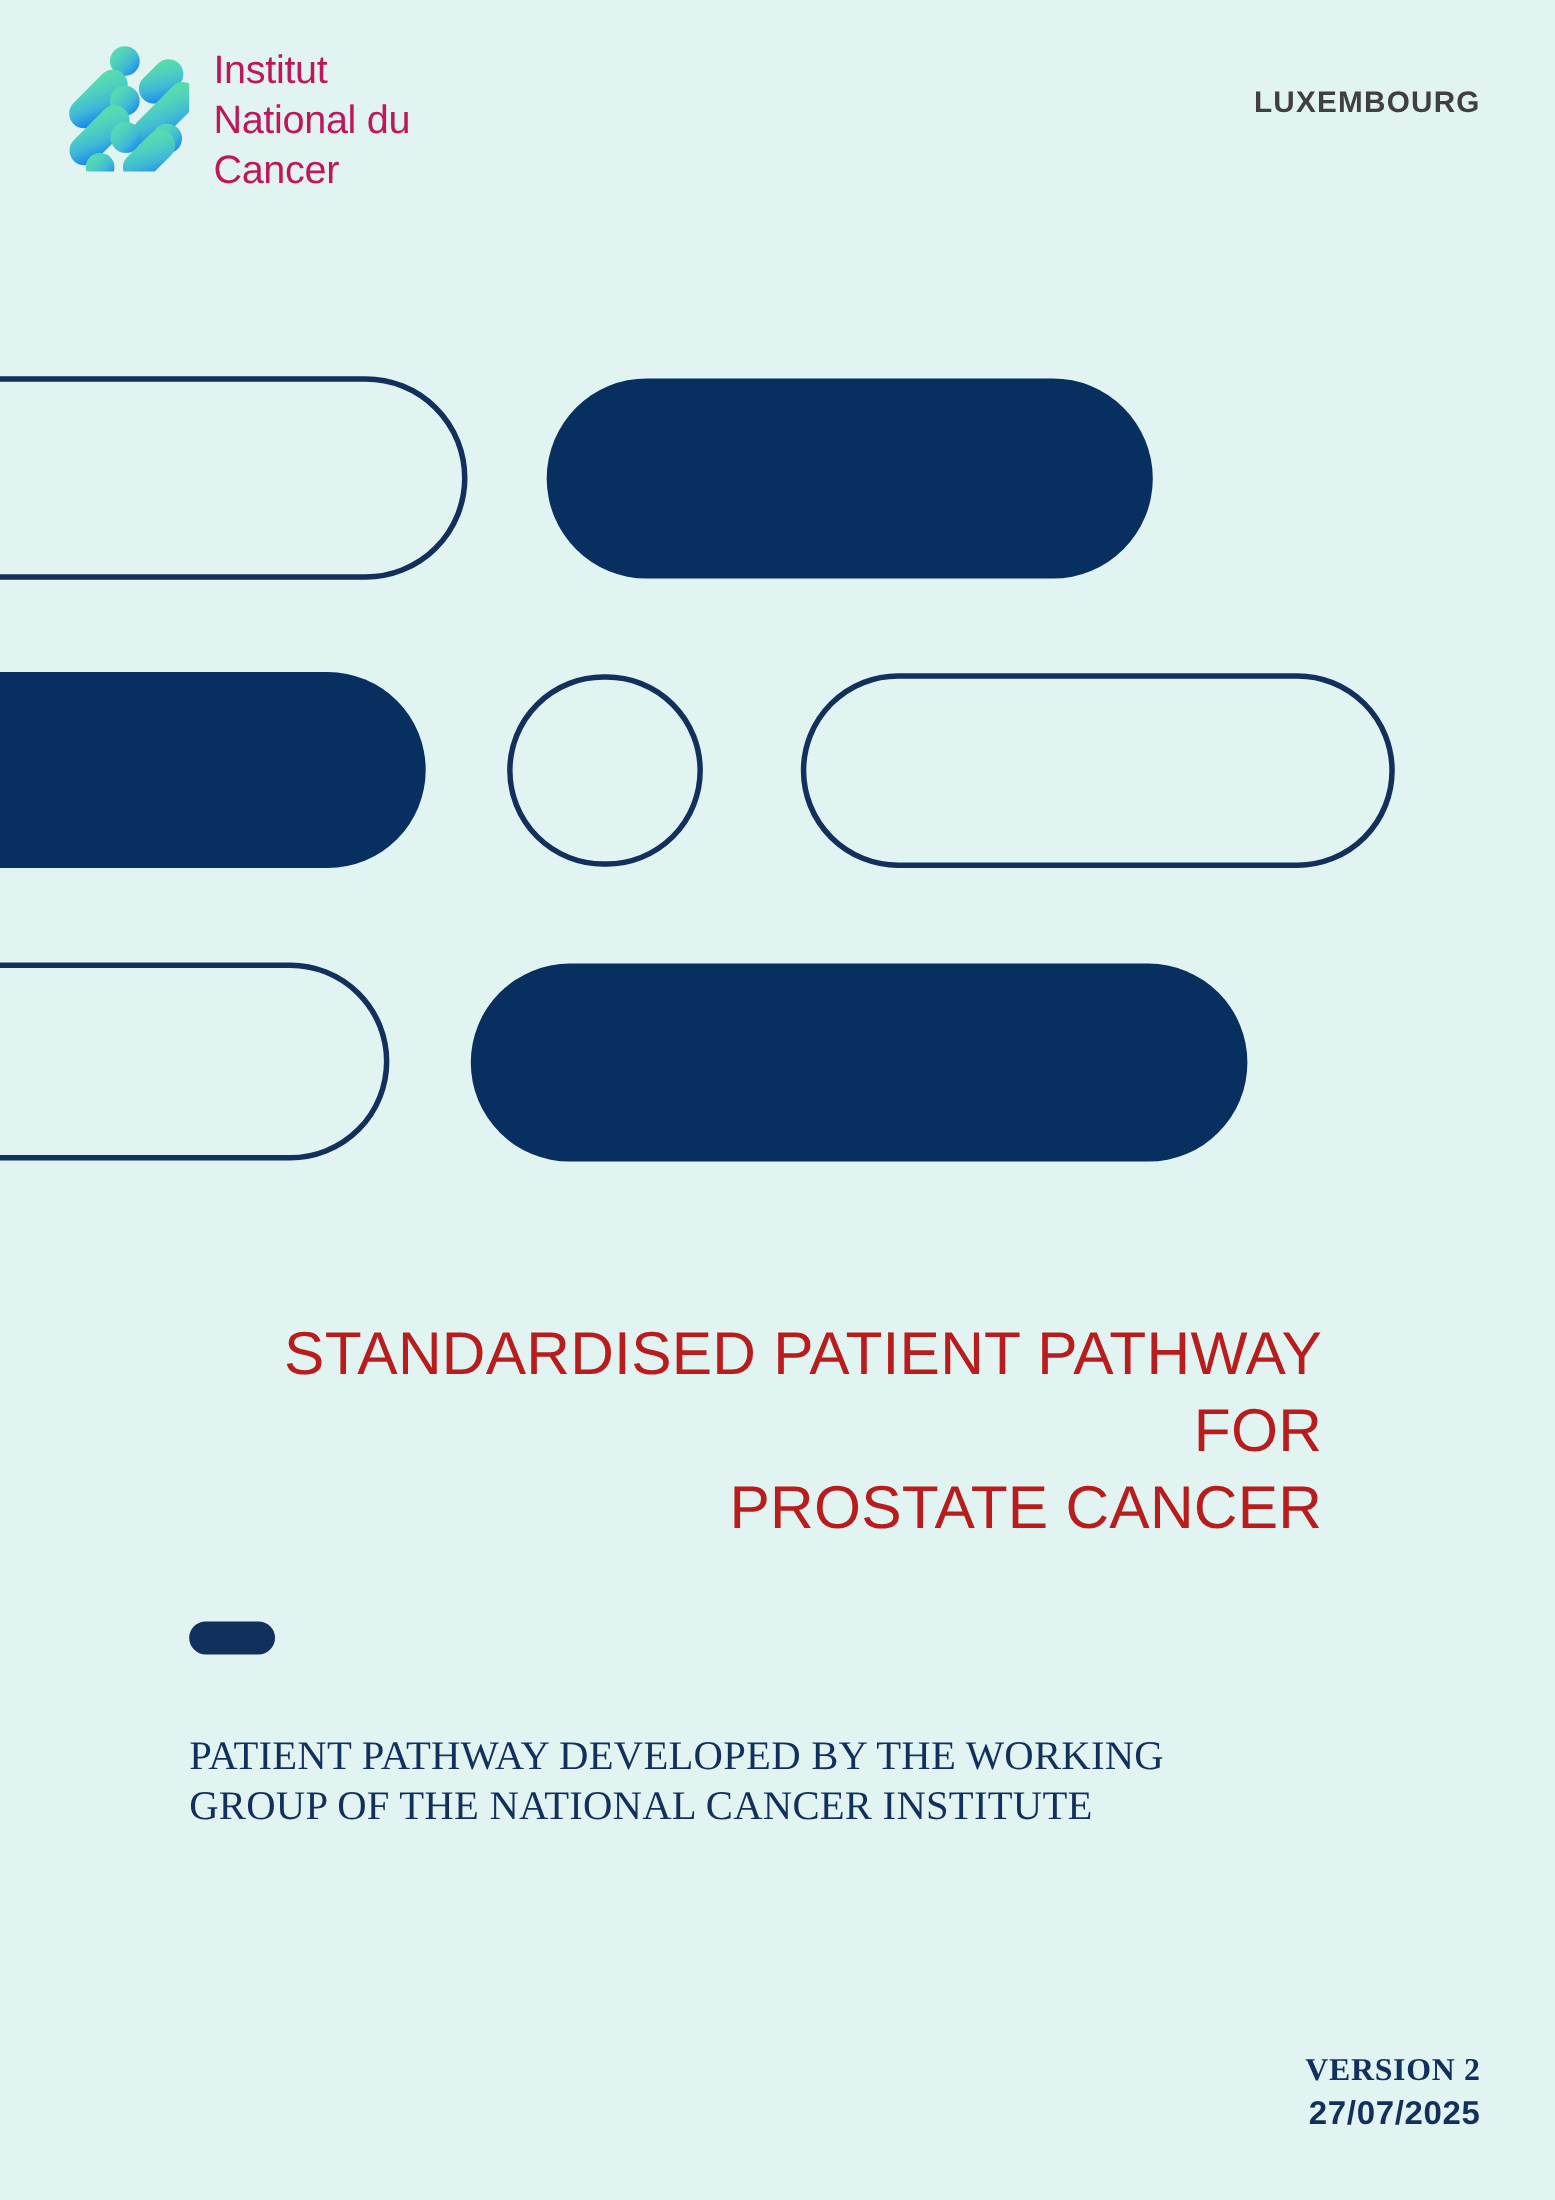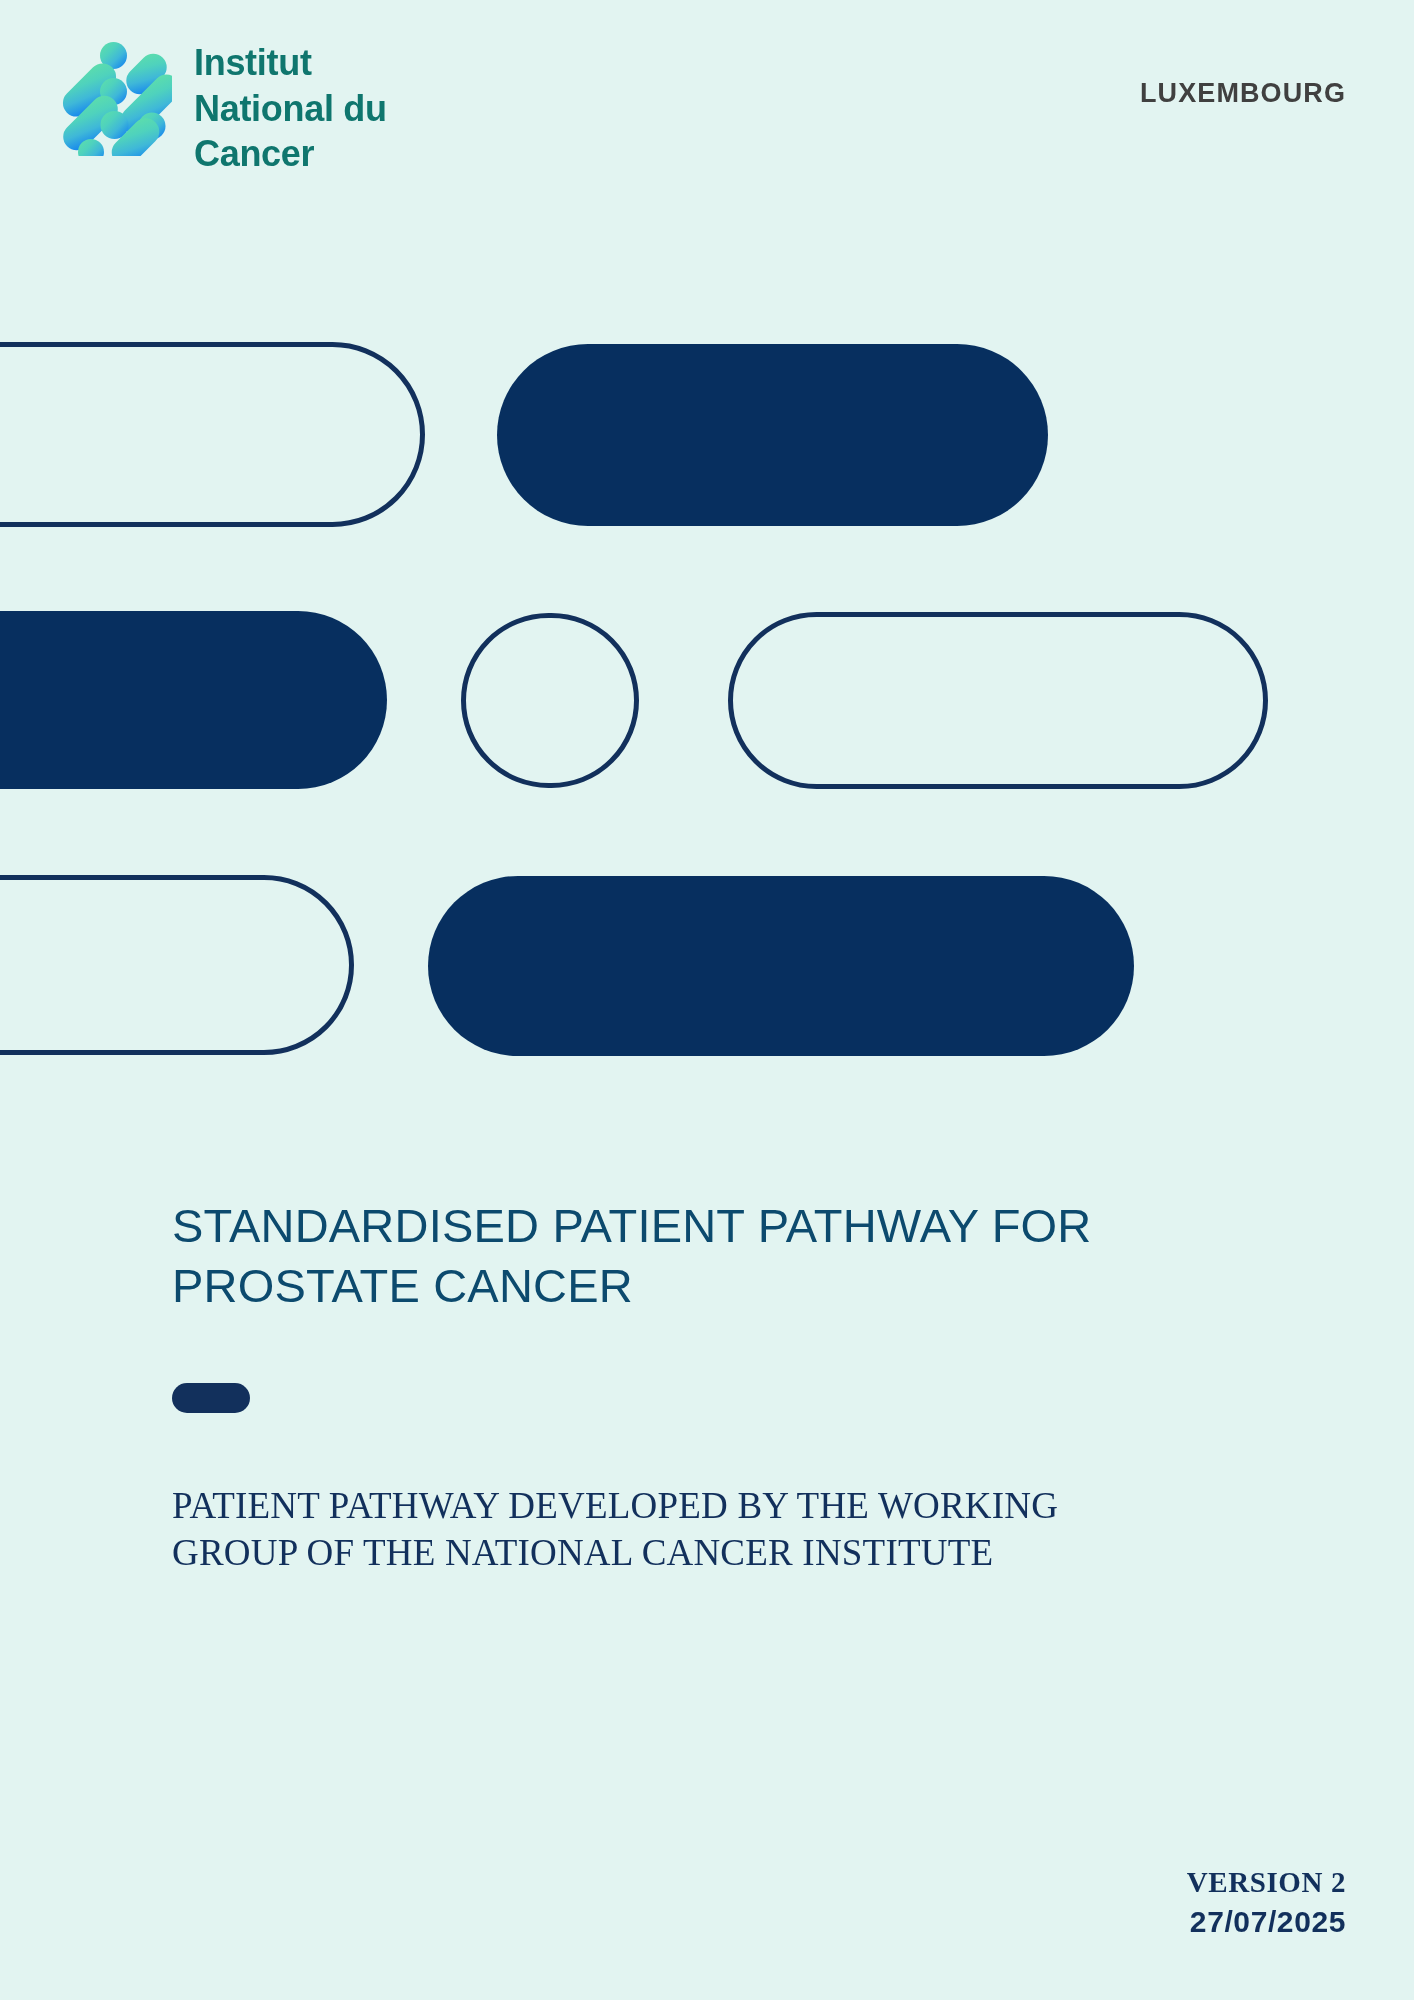--- a/index.html
+++ b/index.html
@@ -46,22 +46,22 @@
     width: 112px;
     height: 118px;
     display: block;
     flex: none;
   }
 
   .wordmark {
     font-family: "Liberation Sans", sans-serif;
     font-size: 36px;
     line-height: 1.27;
-    font-weight: 700;
-    color: #0f766e;
+    font-weight: 400;
+    color: #be185d;
     letter-spacing: -0.3px;
     white-space: pre-line;
     margin-top: 2px;
   }
 
   .country {
     position: absolute;
     right: 68px;
     top: 78px;
     font-family: "Liberation Sans", sans-serif;
@@ -125,28 +125,29 @@
     font-family: "Liberation Sans", sans-serif;
     font-size: 35px;
     font-weight: 700;
     letter-spacing: 0.2px;
     padding: 5px 4px 7px 4px;
     line-height: 1.0;
   }
 
   .main-title {
     font-family: "Liberation Sans", sans-serif;
-    font-size: 47px;
+    font-size: 55px;
     font-weight: 400;
     line-height: 1.27;
-    color: #0c4a6e;
+    color: #b91c1c;
     letter-spacing: 0.2px;
     white-space: pre-line;
     margin: 0;
     max-width: 1030px;
+    text-align: right;
   }
 
   .pill-divider {
     margin-top: 68px;
     width: 78px;
     height: 30px;
     border-radius: 18px;
     background: #12305c;
   }
 

